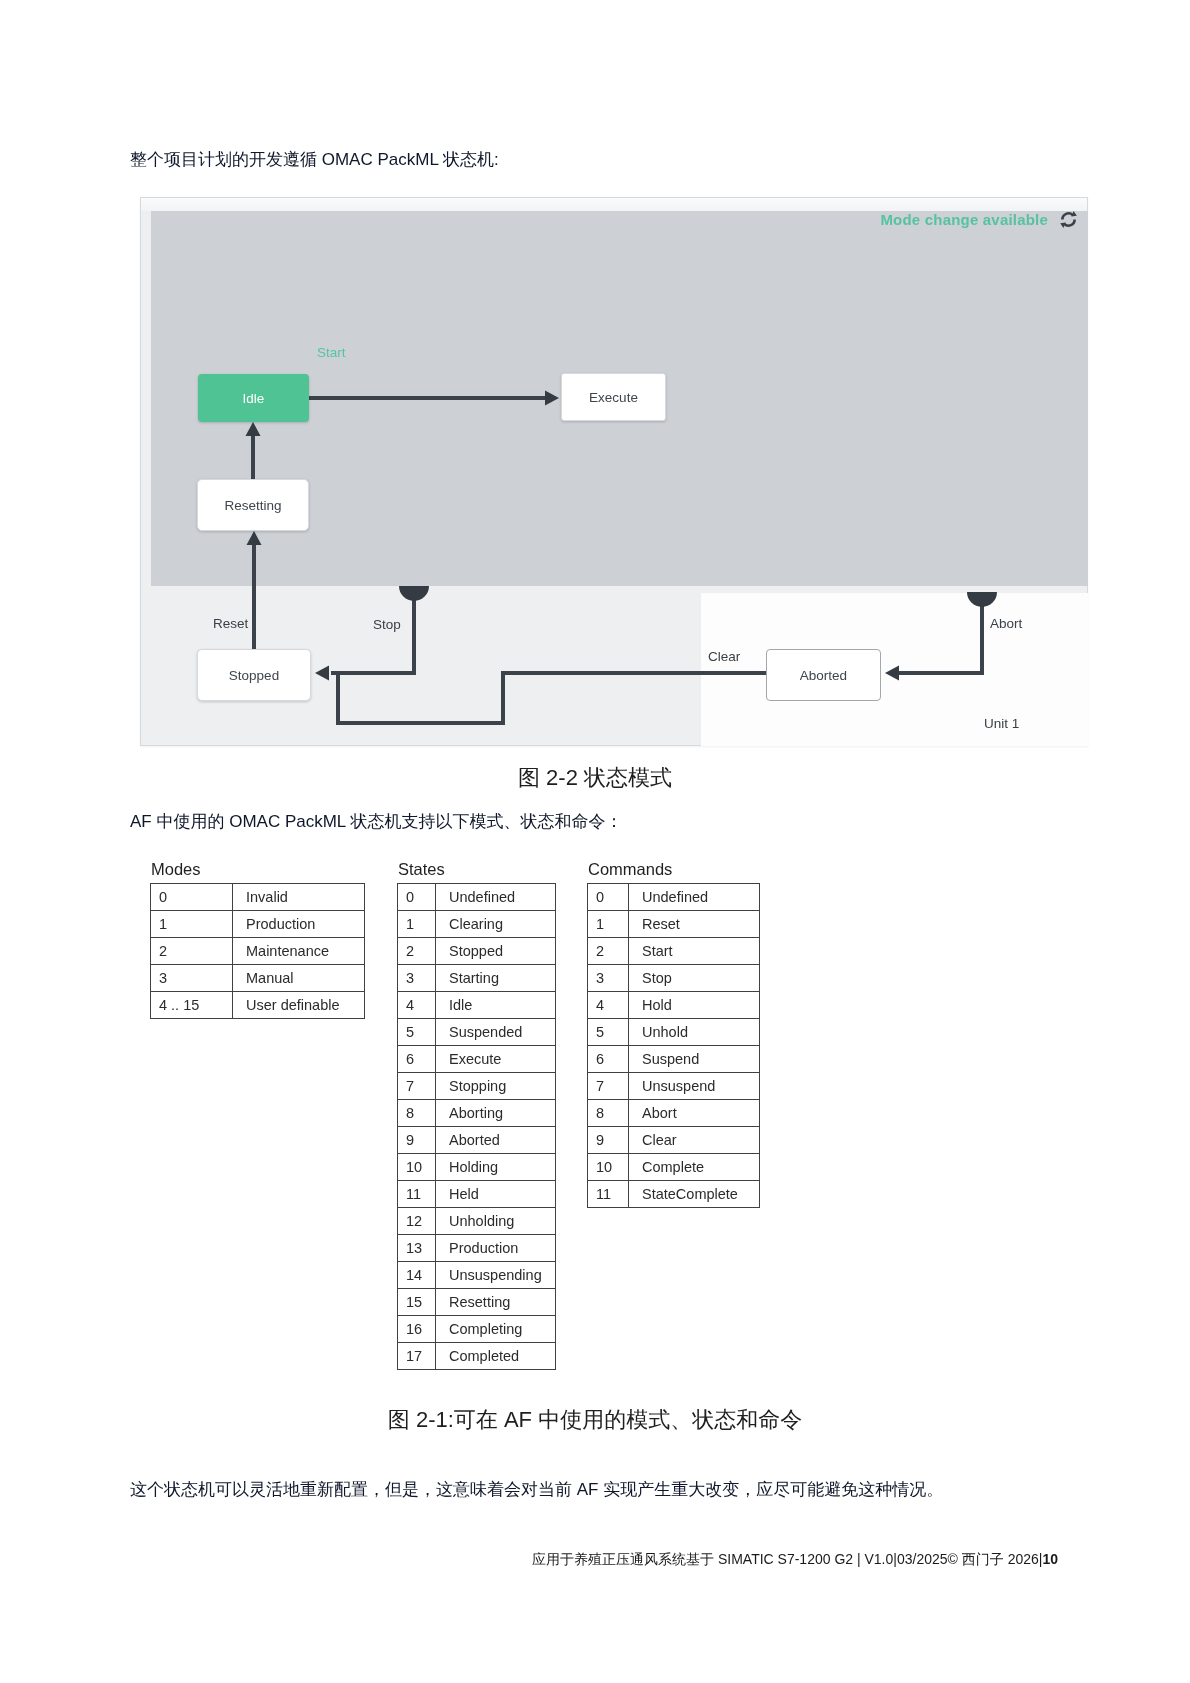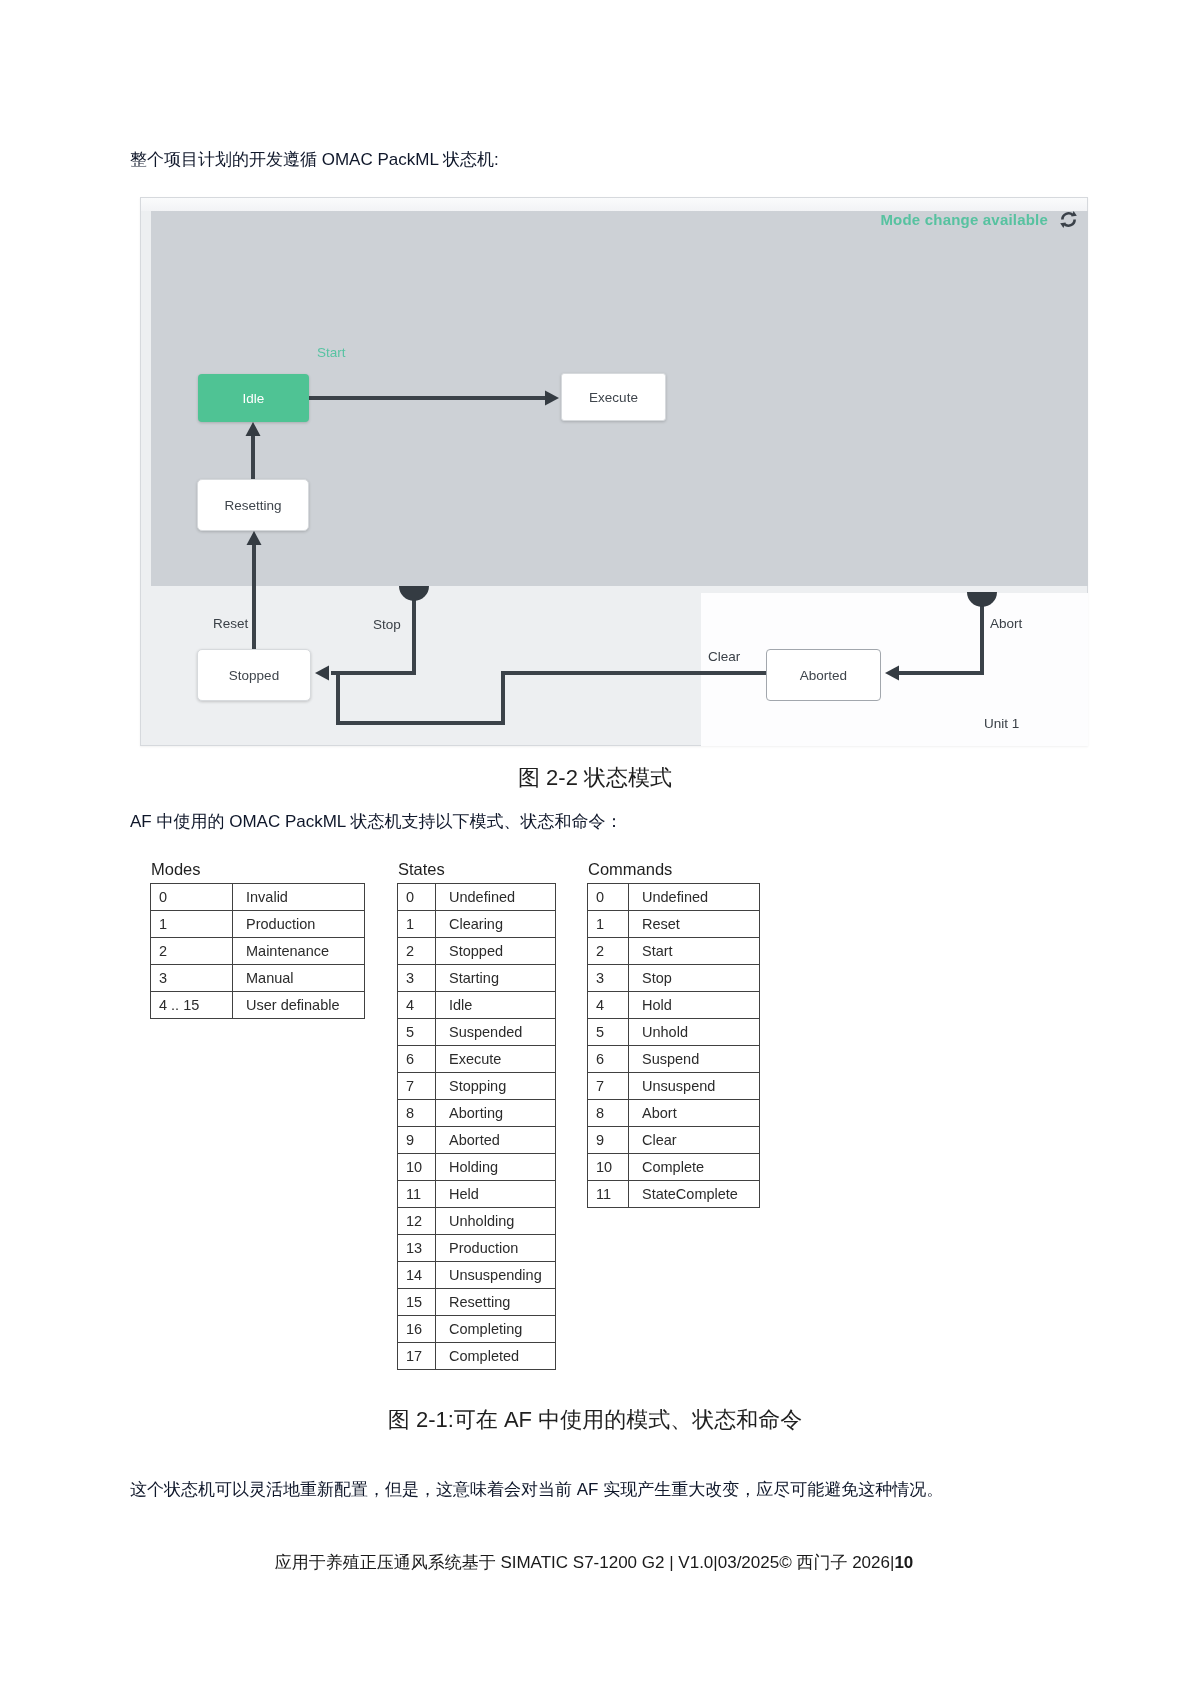--- a/index.html
+++ b/index.html
@@ -55,21 +55,21 @@
     font-size:14.5px; color:#2b2b2b; padding:2px 6px 2px 8px;
     overflow:hidden; white-space:nowrap;
   }
   td:last-child { padding-left:13px; }
   .t-modes { width:215px; } .t-modes td:first-child { width:82px; }
   .t-states { width:159px; } .t-states td:first-child { width:38px; }
   .t-commands { width:173px; } .t-commands td:first-child { width:41px; }
 
   
   .footer { left:130px; right:132px; top:1551px; display:flex;
-    justify-content:center; font-size:17px; color:#1a1a1a; }
+    justify-content:flex-end; font-size:14px; color:#1a1a1a; }
   .footer b { font-weight:bold; }
 </style>
 </head>
 <body>
 
 <div class="abs body-text" style="left:130px; top:148px;">整个项目计划的开发遵循 OMAC PackML 状态机:</div>
 
 <div class="abs card">
   <div class="abs card-topstrip"></div>
   <div class="abs gray-canvas"></div>

